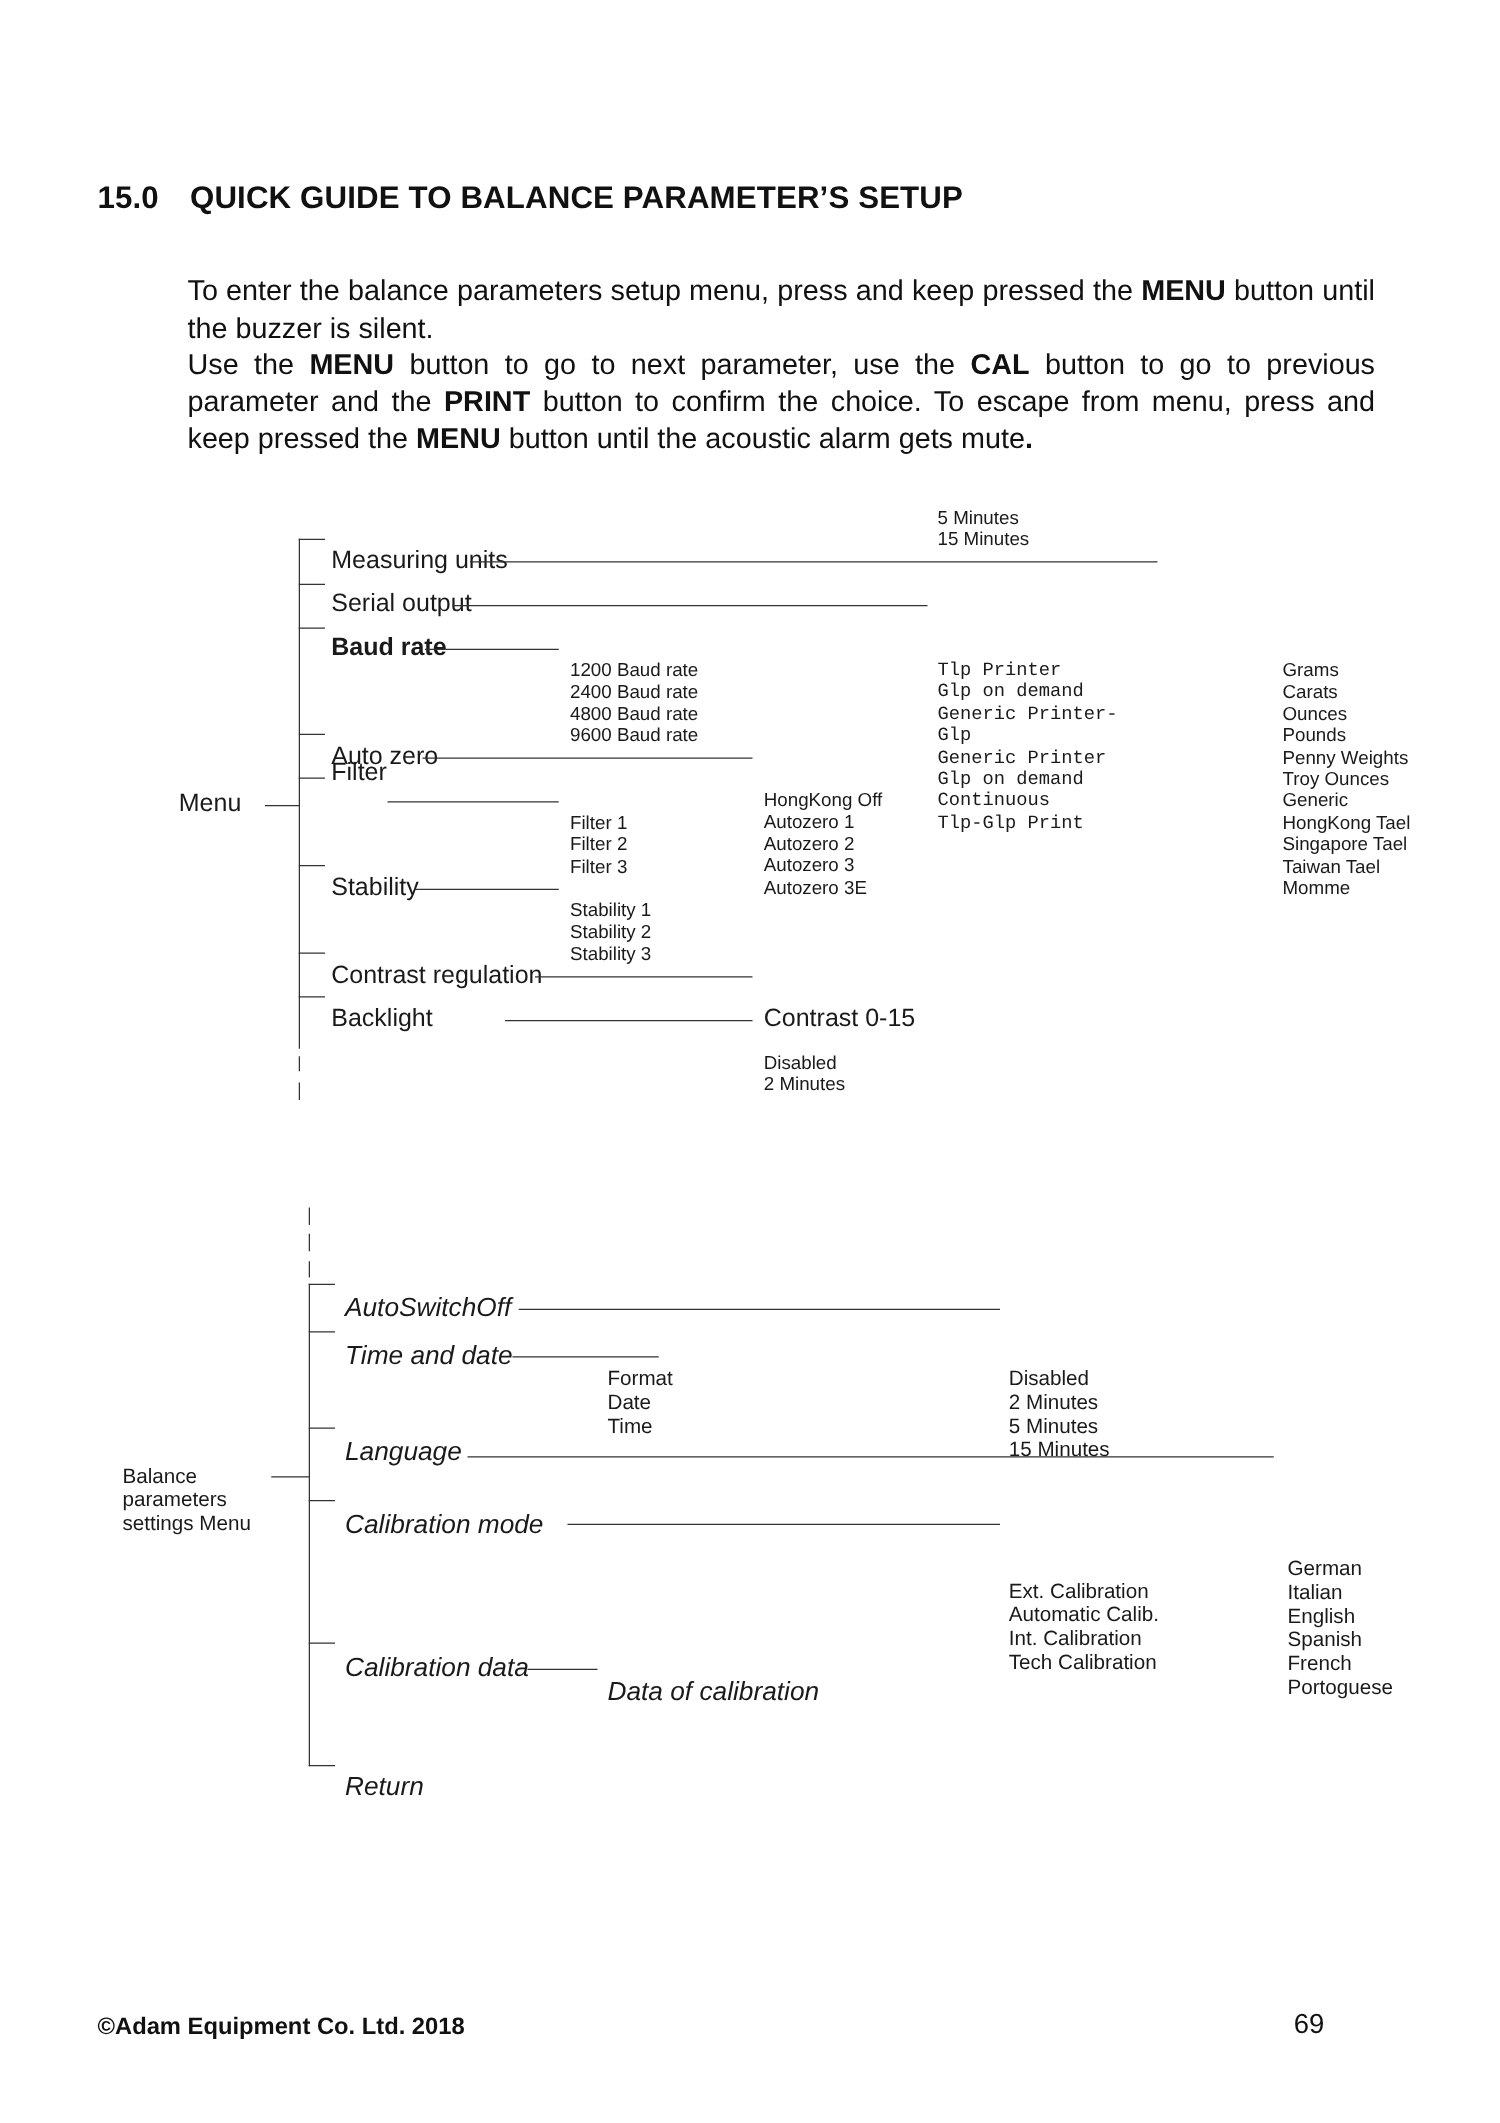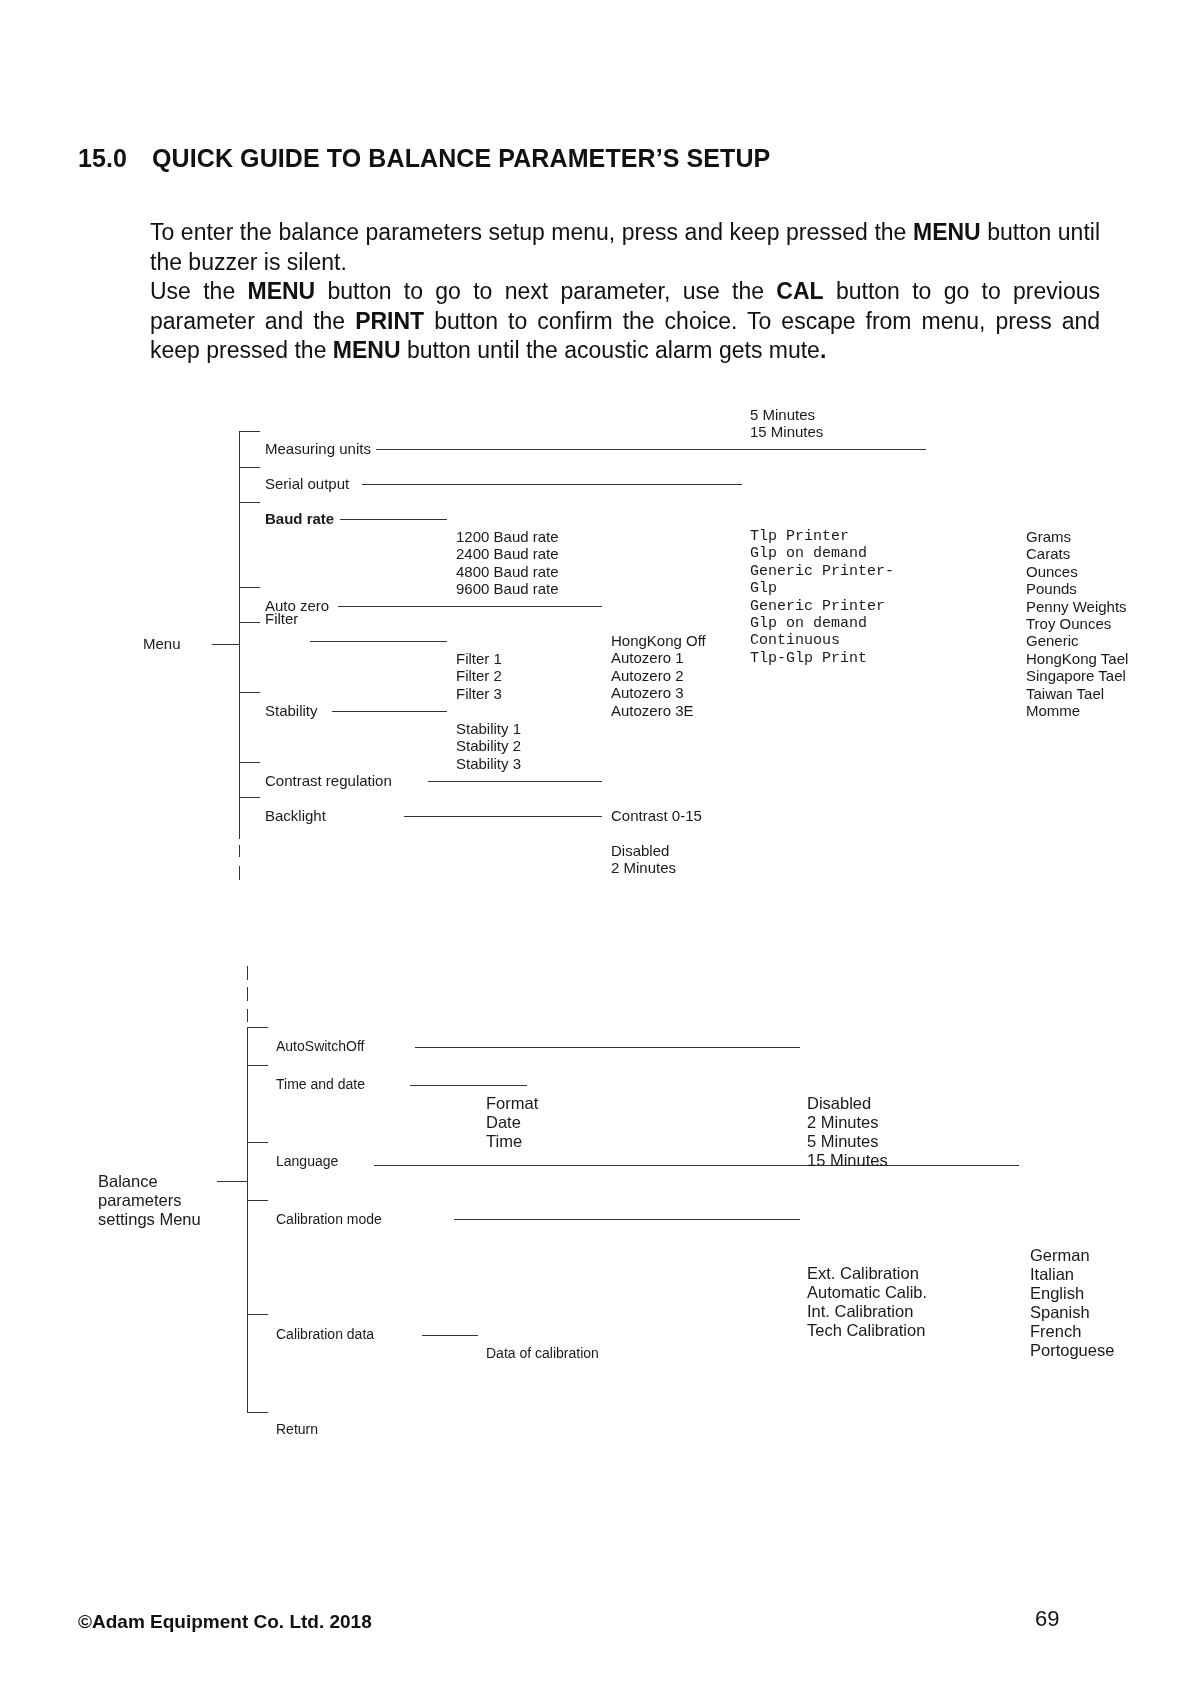--- a/index.html
+++ b/index.html
@@ -3,22 +3,22 @@
 <meta charset="utf-8">
 <style>
   html, body { margin: 0; padding: 0; background: #ffffff; }
   body { width: 1200px; height: 1698px; position: relative; overflow: hidden; color: #111; font-family: "Liberation Sans", sans-serif; }
   .abs { position: absolute; }
   .title { left: 78px; top: 144px; font-size: 25px; font-weight: bold; letter-spacing: 0.1px; white-space: nowrap; }
   .title .num { display: inline-block; width: 74px; }
   .intro { left: 150px; top: 218px; width: 950px; font-size: 23px; line-height: 29.5px; text-align: justify; }
   .intro p { margin: 0; }
   .intro b { font-weight: bold; }
-  .lbl { position: absolute; font-size: 15px; line-height: 17.4px; white-space: nowrap; color: #1a1a1a; }
-  .lbl2 { position: absolute; font-size: 14px; line-height: 19px; white-space: nowrap; color: #1a1a1a; }
+  .lbl { position: absolute; font-size: 20px; line-height: 17.4px; white-space: nowrap; color: #1a1a1a; }
+  .lbl2 { position: absolute; font-size: 21px; line-height: 19px; white-space: nowrap; color: #1a1a1a; font-style: italic; }
   .lst { position: absolute; font-size: 15px; line-height: 17.4px; color: #1a1a1a; }
   .lst div, .lst2 div { white-space: nowrap; }
   .lst2 { position: absolute; font-size: 16.5px; line-height: 19px; color: #1a1a1a; }
   .hl { position: absolute; height: 0; border-top: 1.6px solid #333; }
   .vl { position: absolute; width: 0; border-left: 1.6px solid #333; }
   .footer-left { left: 78px; top: 1611px; font-size: 19px; font-weight: bold; }
   .footer-right { left: 1035px; top: 1606px; font-size: 22px; }
 </style>
 </head>
 <body>

